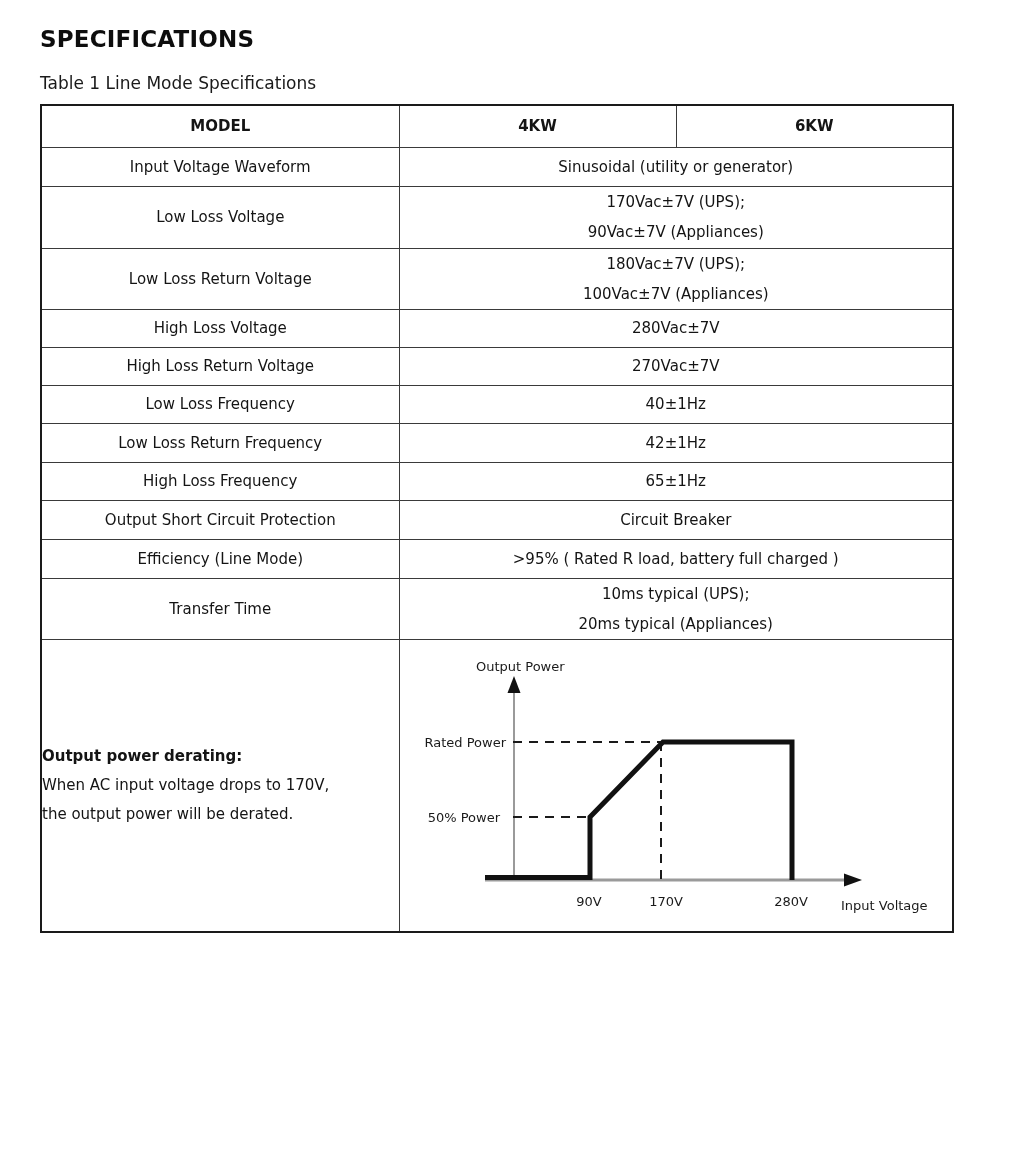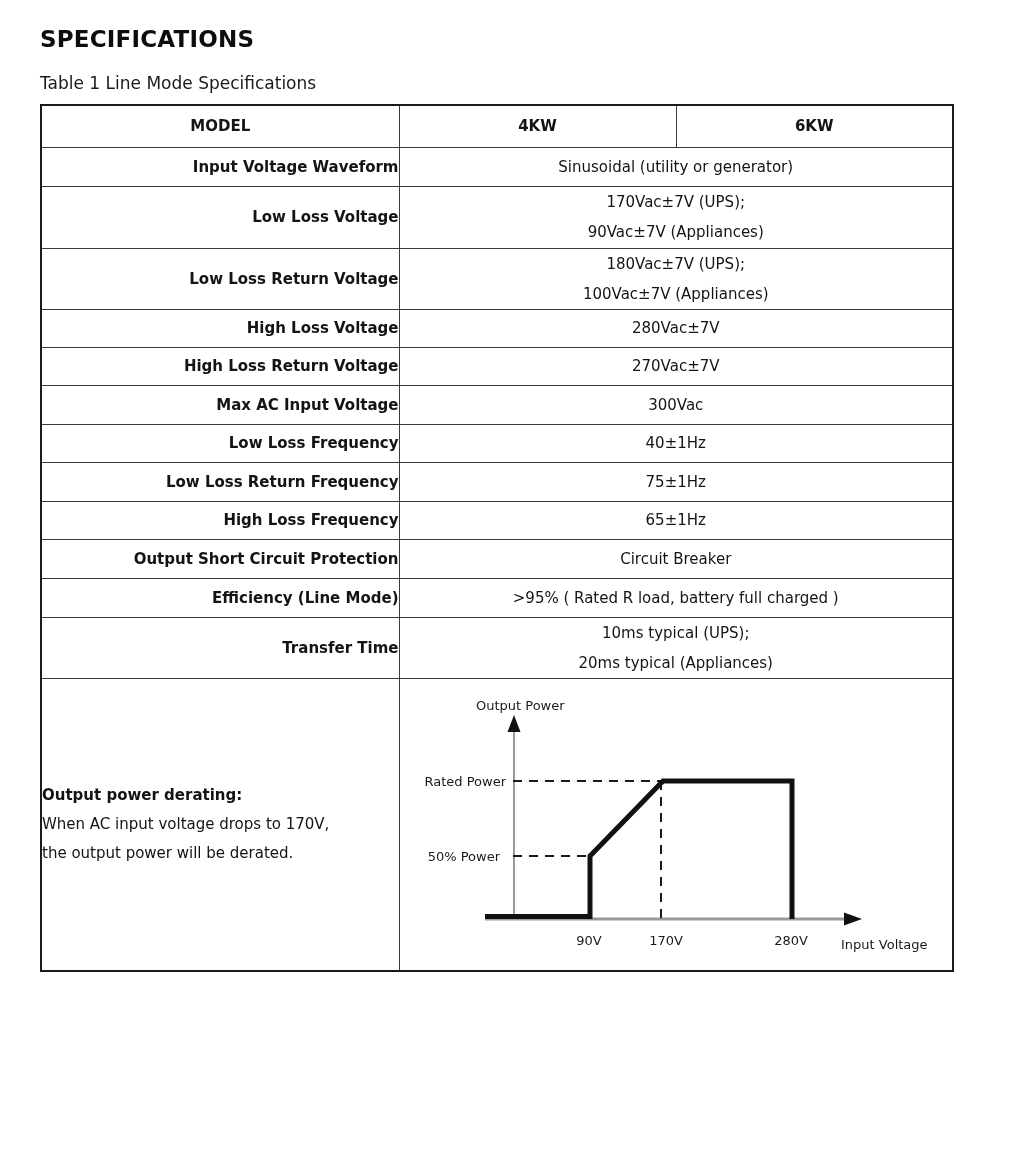--- a/index.html
+++ b/index.html
@@ -47,22 +47,22 @@
   tr.hdr    { height: 42px; }
   tr.r-s    { height: 39px; }
   tr.r-s2   { height: 38px; }
   tr.r-d    { height: 61px; }
   tr.r-d2   { height: 62px; }
   tr.r-cht  { height: 293px; }
 
   th.head { font-weight: bold; text-align: center; }
 
   th.lbl {
-    font-weight: bold;
-    text-align: right;
+    font-weight: normal;
+    text-align: center;
     padding-left: 13px;
     padding-right: 6px;
   }
   td.val { text-align: center; }
   td.val span { display: block; }
   td.val.multi span { line-height: 30px; }
 
   th.derate {
     font-weight: normal;
     text-align: left;
@@ -136,39 +136,33 @@
             </td>
       </tr>
 
       <tr class="r-s2">
         <th class="lbl">High Loss Return Voltage</th>
         <td class="val" colspan="2">
               <span>270Vac±7V</span>
             </td>
       </tr>
 
-      <tr class="r-s">
-        <th class="lbl">Max AC Input Voltage</th>
-        <td class="val" colspan="2">
-              <span>300Vac</span>
-            </td>
-      </tr>
 
 
       <tr class="r-s2">
         <th class="lbl">Low Loss Frequency</th>
         <td class="val" colspan="2">
               <span>40±1Hz</span>
             </td>
       </tr>
 
       <tr class="r-s">
         <th class="lbl">Low Loss Return Frequency</th>
         <td class="val" colspan="2">
-              <span>75±1Hz</span>
+              <span>42±1Hz</span>
             </td>
       </tr>
 
       <tr class="r-s2">
         <th class="lbl">High Loss Frequency</th>
         <td class="val" colspan="2">
               <span>65±1Hz</span>
             </td>
       </tr>
 

